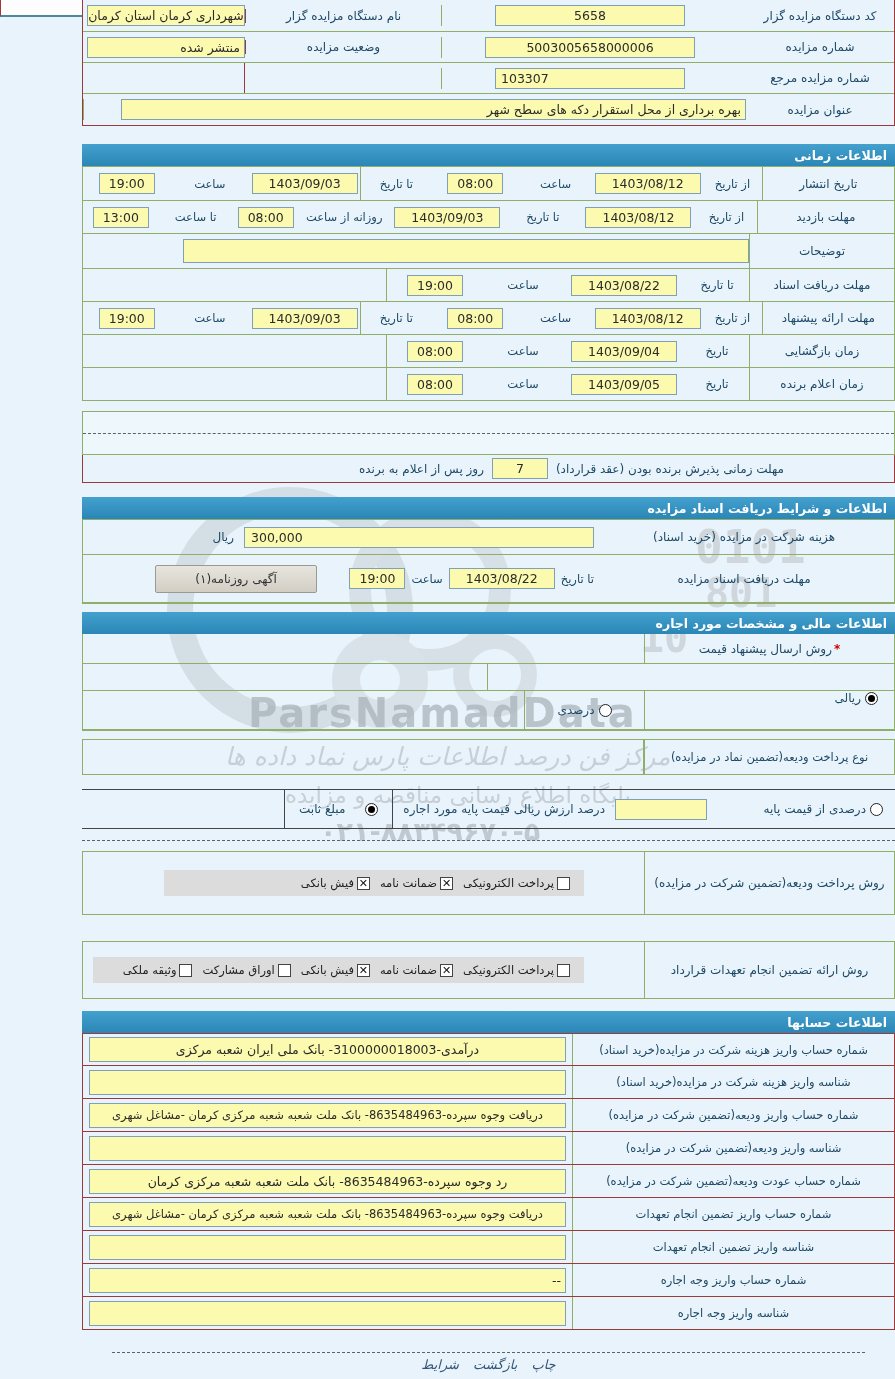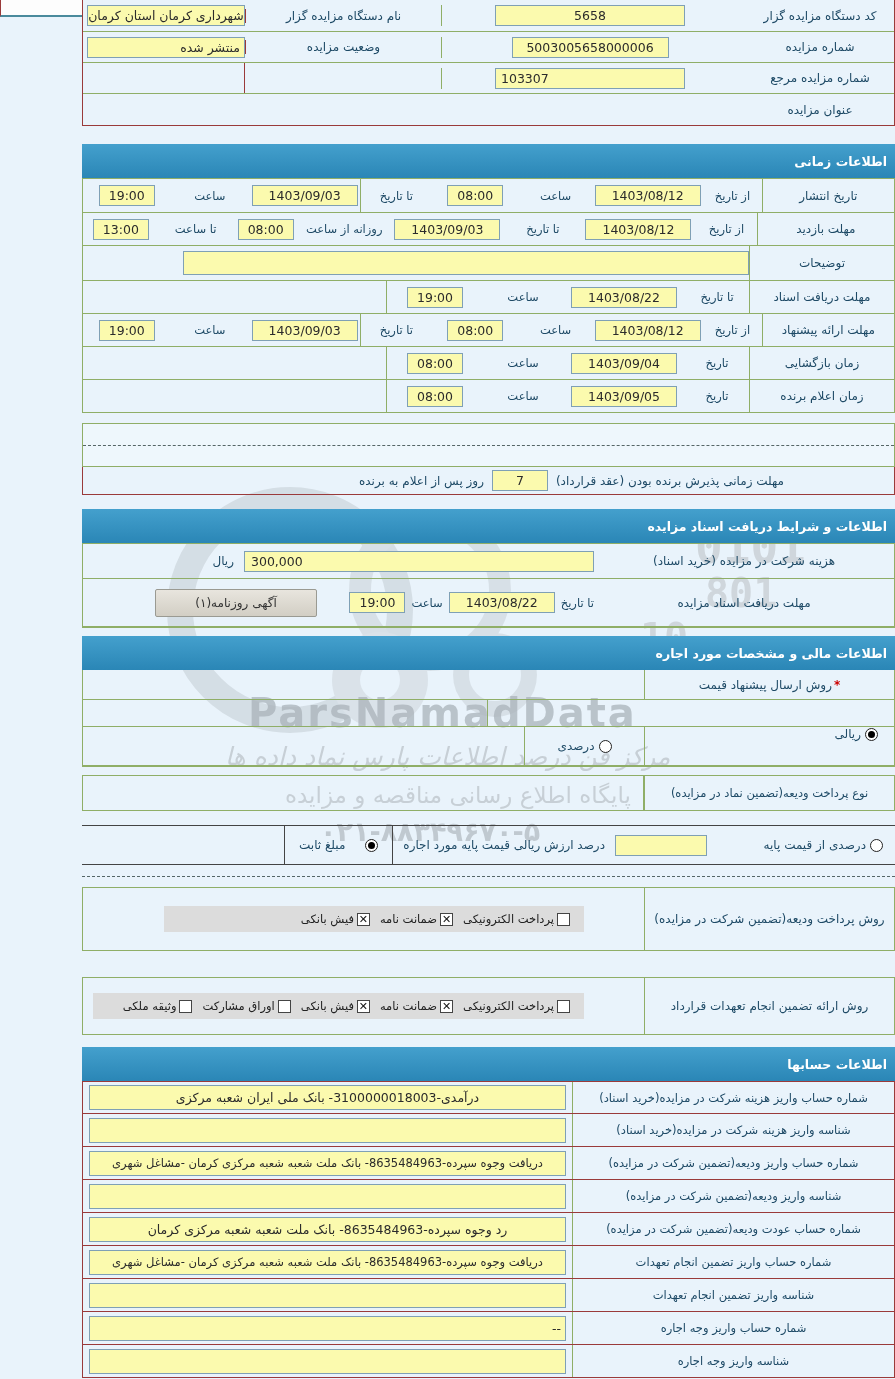--- a/index.html
+++ b/index.html
@@ -13,21 +13,21 @@
   
   .row{display:flex;align-items:center;box-sizing:border-box;}
   .lbl{font-size:12px;display:flex;align-items:center;justify-content:center;text-align:center;box-sizing:border-box;color:#1e4a66;}
   .inp{
     background:#FBFAAE;border:1px solid #7FA0B5;height:21px;box-sizing:border-box;
     display:flex;align-items:center;justify-content:center;
     font-size:12.5px;color:#2b2b2b;position:relative;z-index:2;
   }
   .inp.start{justify-content:flex-start;padding-right:4px;}
   .hdr{
-    height:34px;background:linear-gradient(#44a0cd,#2a86b6);
+    height:22px;background:linear-gradient(#44a0cd,#2a86b6);
     color:#fff;font-weight:bold;font-size:12.5px;
     display:flex;align-items:center;padding:0 8px;box-sizing:border-box;
     position:relative;z-index:2;
   }
   .sep-v-g{border-left:1px solid #8fae67;}
   .sep-v-m{border-left:1px solid #9a3a3a;}
   
   .corner-frag{
     position:absolute;top:0;left:0;width:82px;height:17px;background:#fdfdfd;
     border-bottom:2px solid #4a8a9c;border-left:1px solid #9a3a3a;box-sizing:border-box;z-index:2;
@@ -153,37 +153,40 @@
           <div class="inp" style="width:190px">5658</div>
         </div>
       <div class="lbl c-ll sep-v-m">نام دستگاه مزایده گزار</div>
       <div class="c-il">
           <div class="inp" style="width:158px">شهرداری کرمان استان کرمان</div>
         </div>
     </div>
     <div class="row top-row">
       <div class="lbl c-lr">شماره مزایده</div>
       <div class="c-ir sep-v-g">
-          <div class="inp" style="width:157px">5003005658000006</div>
+          <div class="inp" style="width:210px">5003005658000006</div>
         </div>
       <div class="lbl c-ll sep-v-m">وضعیت مزایده</div>
       <div class="c-il">
           <div class="inp start" style="width:158px">منتشر شده</div>
         </div>
     </div>
     <div class="row top-row">
       <div class="lbl c-lr">شماره مزایده مرجع</div>
       <div class="c-ir sep-v-g">
           <div class="inp" style="width:190px;justify-content:flex-end;padding-left:5px">103307</div>
         </div>
       <div class="c-ll sep-v-m" style="height:100%"></div>
       <div class="c-il"></div>
     </div>
     <div class="row title-row">
       <div class="lbl c-lr">عنوان مزایده</div>
+      <div style="flex:1" class="sep-v-g">
+          <div class="inp start" style="width:625px">بهره برداری از محل استقرار دکه های سطح شهر</div>
+        </div>
     </div>
   </div>
 
   <div style="height:18px"></div>
 
   <div class="hdr">اطلاعات زمانی</div>
   <div class="tbl">
 
     <div class="row t-row">
       <div class="lbl t-lbl">تاریخ انتشار</div>
@@ -484,17 +487,17 @@
     <div class="acc-val">
         <div class="inp acc-inp"></div>
       </div>
   </div>
 
   <div class="footer">
     <div class="f-dash"></div>
     <div class="f-links">
       <span>چاپ</span>
       <span>بازگشت</span>
-      <span>حساب</span>
+      <span>شرایط</span>
     </div>
   </div>
 
 </div>
 
 </body></html>

